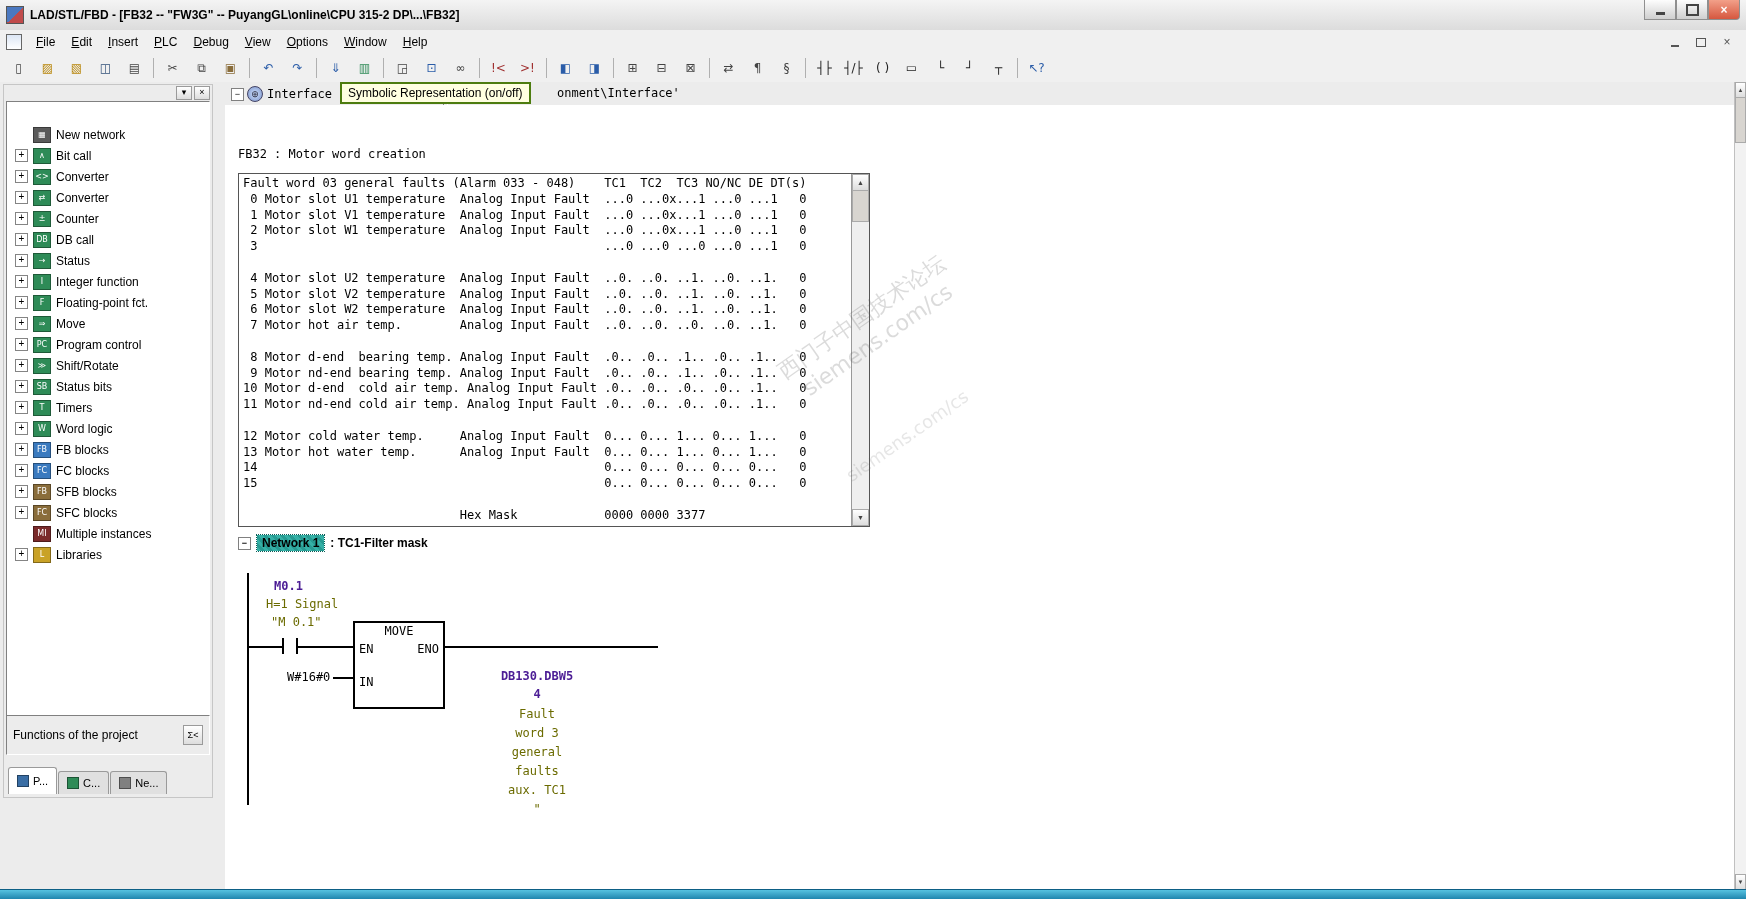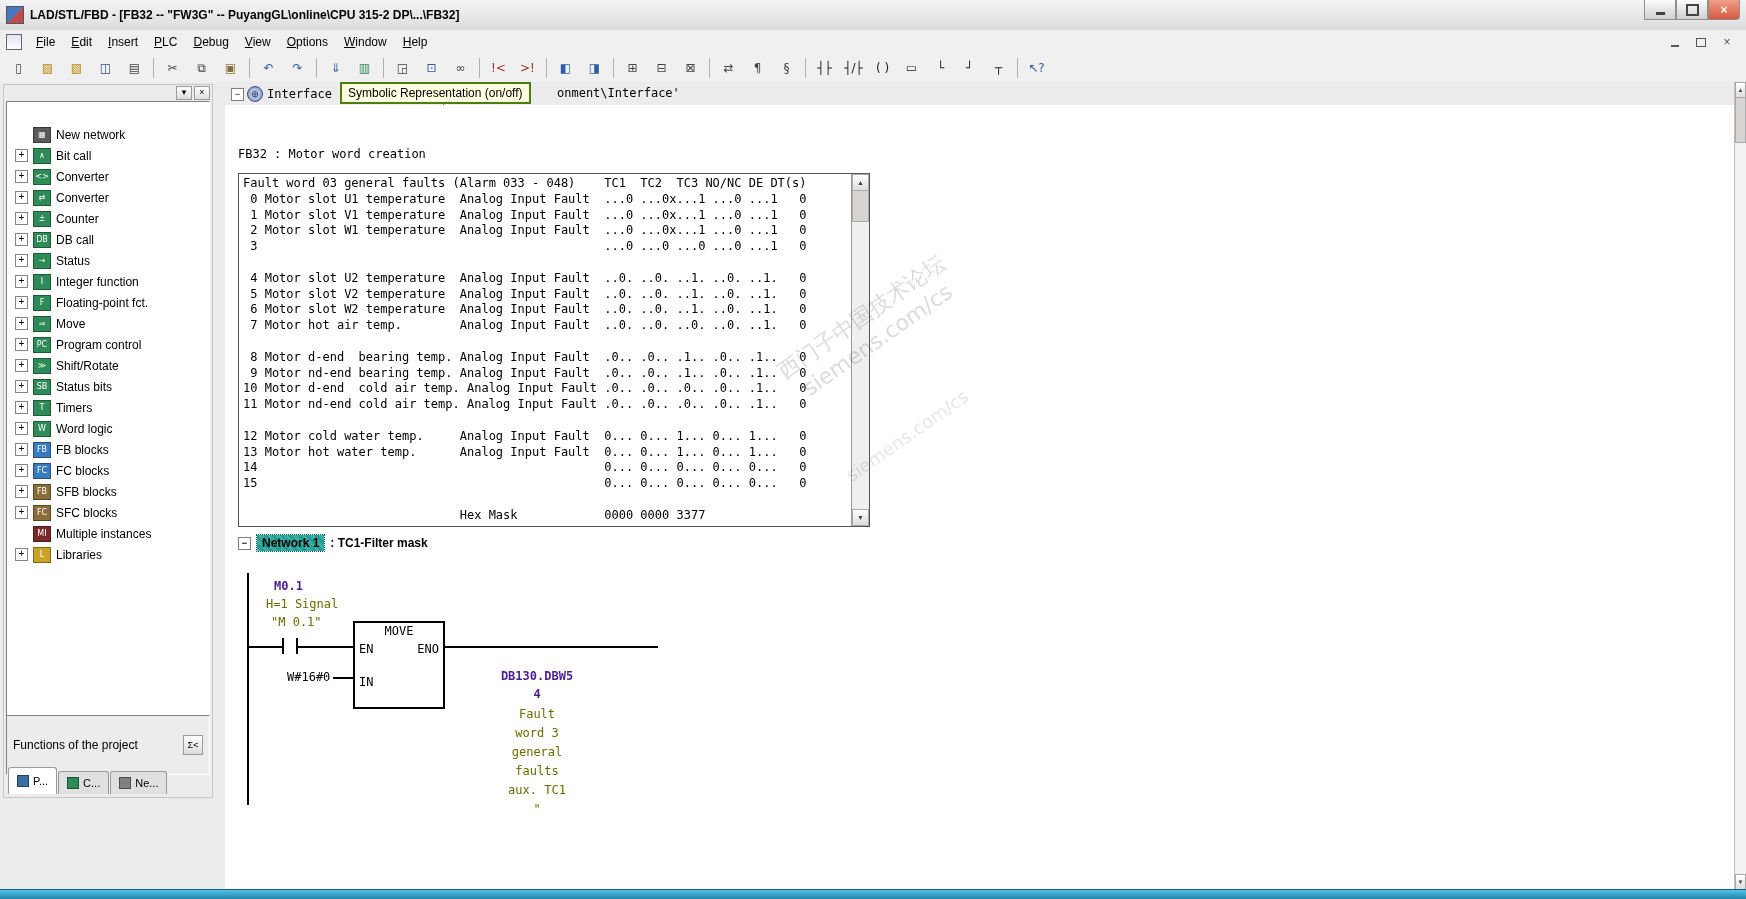--- a/index.html
+++ b/index.html
@@ -54,21 +54,21 @@
     border:1px solid;border-color:#808080 #fff #fff #808080;overflow:hidden;padding-top:22px;}
   .tree-row{display:flex;align-items:center;height:21px;padding-left:8px;gap:5px;cursor:default;white-space:nowrap;}
   .tree-plus{width:11px;height:11px;flex:0 0 auto;border:1px solid #848484;background:#fff;
     font-size:10px;line-height:9px;text-align:center;color:#000;}
   .tree-plus.hidden{visibility:hidden;}
   .tree-icon{width:16px;height:14px;flex:0 0 auto;border:1px solid rgba(0,0,0,.35);
     color:#fff;font-family:"DejaVu Sans",sans-serif;font-size:8px;line-height:13px;text-align:center;}
   .tree-label{font-size:12px;}
   .pane-footer{position:absolute;left:2px;right:2px;top:630px;height:30px;background:#ececec;
     border:1px solid;border-color:#808080 #fff #fff #808080;
-    display:flex;align-items:center;padding:14px 6px;}
+    display:flex;align-items:center;padding:4px 6px;}
   .pf-btn{margin-left:auto;width:18px;height:18px;border:1px solid #9a9a9a;
     background:linear-gradient(#fff,#ddd);font-size:9px;display:flex;align-items:center;justify-content:center;}
   .side-tabs{position:absolute;left:2px;top:682px;height:26px;display:flex;gap:1px;padding-left:2px;}
   .side-tab{display:flex;align-items:center;gap:4px;padding:0 8px;border:1px solid #9a9a9a;border-bottom:none;
     background:#e0e0e0;border-radius:3px 3px 0 0;font-size:11px;height:22px;margin-top:4px;}
   .side-tab.active{background:#fff;height:26px;margin-top:0;}
   .tab-icon{width:10px;height:10px;border:1px solid rgba(0,0,0,.4);}
 
   
   .content{position:absolute;left:225px;top:0;right:0;bottom:0;}

